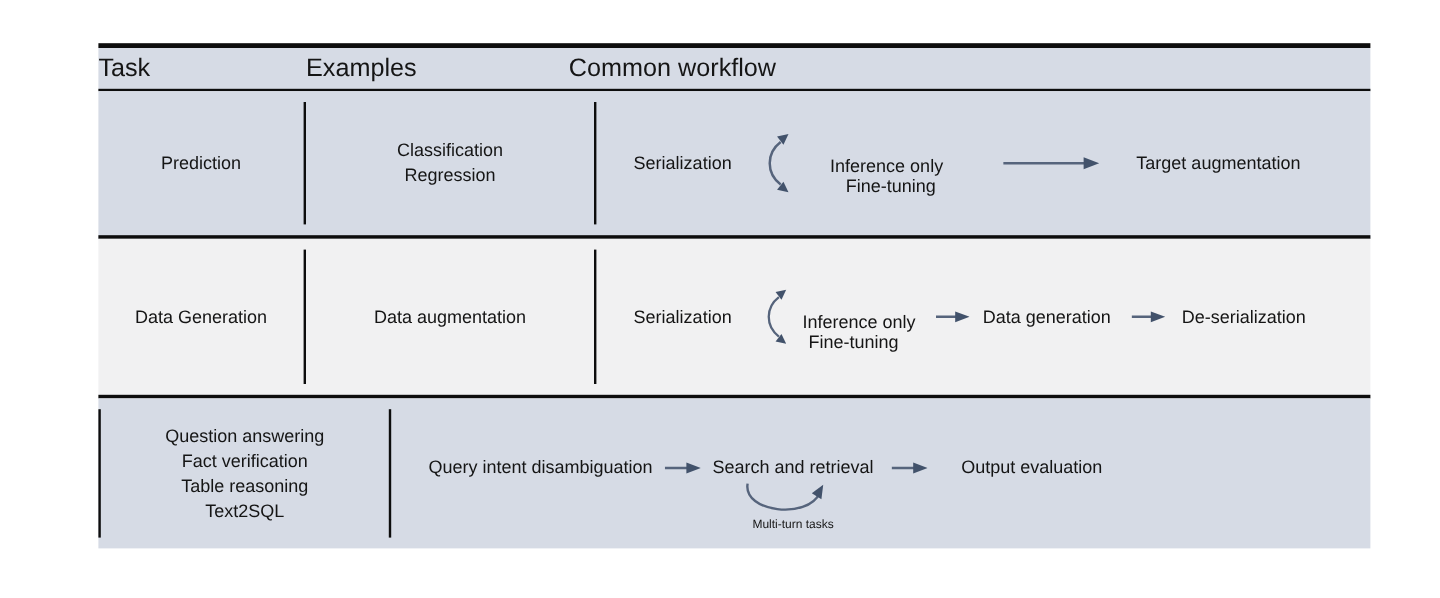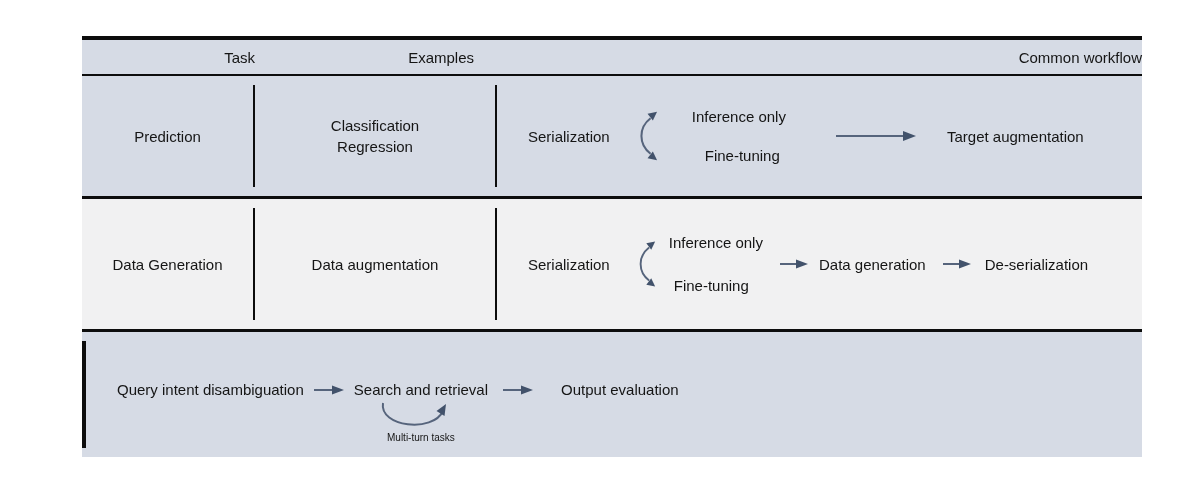--- a/index.html
+++ b/index.html
@@ -1,36 +1,36 @@
 <!DOCTYPE html>
 <html><head>
 <meta charset="utf-8">
 <style>
   html,body{margin:0;padding:0;background:#ffffff;}
   .page{position:relative;width:1200px;height:498px;background:#ffffff;overflow:hidden;
         font-family:"Liberation Sans",sans-serif;color:#151515;}
   .figure-table{position:absolute;left:82px;top:36px;width:1060px;border-top:4px solid #0d0d0d;}
   .thead{display:flex;align-items:center;height:34px;background:#d6dbe5;border-bottom:2px solid #0d0d0d;}
-  .hcell{font-size:15px;text-align:right;}
+  .hcell{font-size:21px;text-align:left;}
   .h-task{width:173px;}
   .h-examples{width:219px;}
   .h-workflow{flex:1;}
   .row{display:flex;align-items:stretch;background:#d6dbe5;}
   .row.alt{background:#f1f1f2;}
   .row1{height:120px;border-bottom:3px solid #0d0d0d;}
   .row2{height:130px;border-bottom:3px solid #0d0d0d;}
   .row3{height:125px;}
   .vdiv{width:2px;background:#0d0d0d;margin:9px 0;}
   .cell{display:flex;align-items:center;justify-content:center;font-size:15px;}
   .c-task{width:171px;text-align:center;}
   .c-examples{width:240px;flex-direction:column;text-align:center;line-height:21px;}
   .c-workflow{flex:1;justify-content:flex-start;padding-left:31px;}
   .c-workflow span{white-space:nowrap;}
   .branch-arrow{margin-left:20px;flex:none;}
-  .branch-stack{display:flex;flex-direction:column;justify-content:space-between;}
+  .branch-stack{display:flex;flex-direction:column;justify-content:flex-end;}
   .bs1{margin-left:34px;height:56px;}
   .bs1 .branch-bottom{padding-left:13px;}
   .bs2{margin-left:13px;height:60px;}
   .bs2 .branch-bottom{padding-left:5px;}
   .arrow-long{margin-left:50px;flex:none;}
   .m-target{margin-left:31px;}
   .arrow-s1{margin-left:17px;flex:none;}
   .m-datagen{margin-left:11px;}
   .m-deserial{margin-left:14px;}
   .arrow-r3a{margin-left:10px;flex:none;}
@@ -109,20 +109,26 @@
         <svg class="arrow-s1" viewBox="0 0 28 14" width="28" height="14">
           <line x1="0" y1="7" x2="17" y2="7" stroke="#56647c" stroke-width="2"></line>
           <polygon points="28,7 16,2.5 16,11.5" fill="#42526b"></polygon>
         </svg>
         <span class="m-deserial">De-serialization</span>
       </div>
     </div>
 
     <div class="row row3">
       <div class="vdiv"></div>
+      <div class="cell c-examples">
+        <div>Question answering</div>
+        <div>Fact verification</div>
+        <div>Table reasoning</div>
+        <div>Text2SQL</div>
+      </div>
       <div class="vdiv"></div>
       <div class="cell c-workflow">
         <span>Query intent disambiguation</span>
         <svg class="arrow-r3a" viewBox="0 0 30 14" width="30" height="14">
           <line x1="0" y1="7" x2="19" y2="7" stroke="#56647c" stroke-width="2"></line>
           <polygon points="30,7 18,2.5 18,11.5" fill="#42526b"></polygon>
         </svg>
         <span class="search-wrap m-search">
           <span>Search and retrieval</span>
           <span class="loop">

